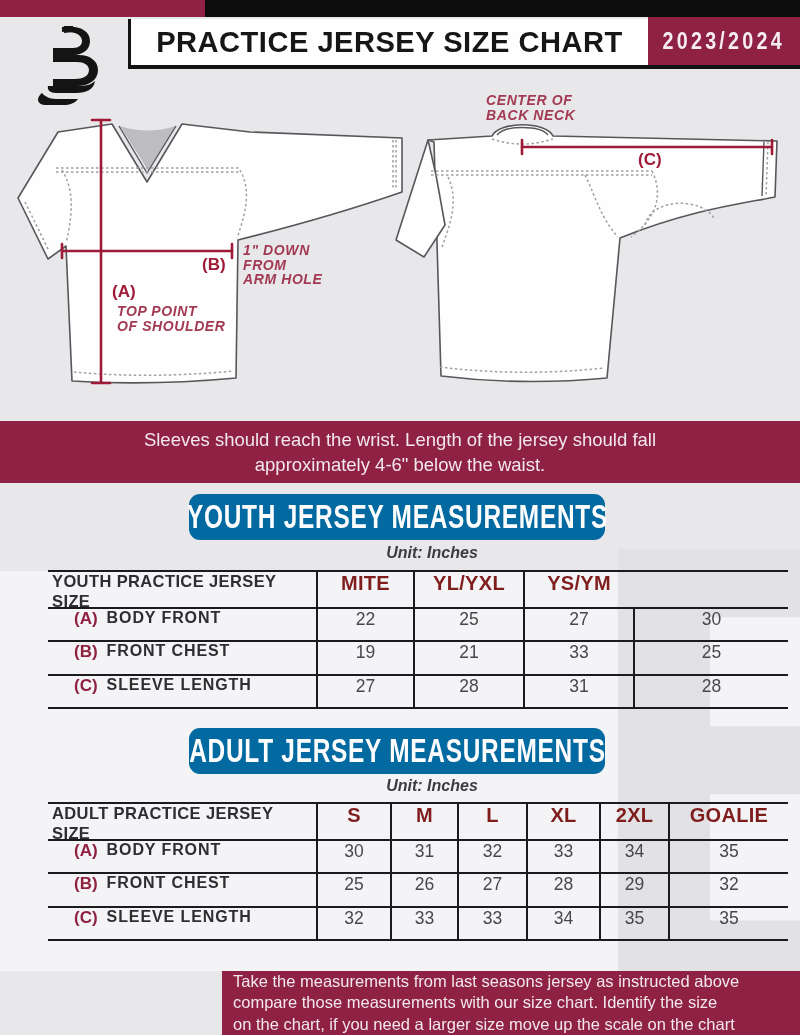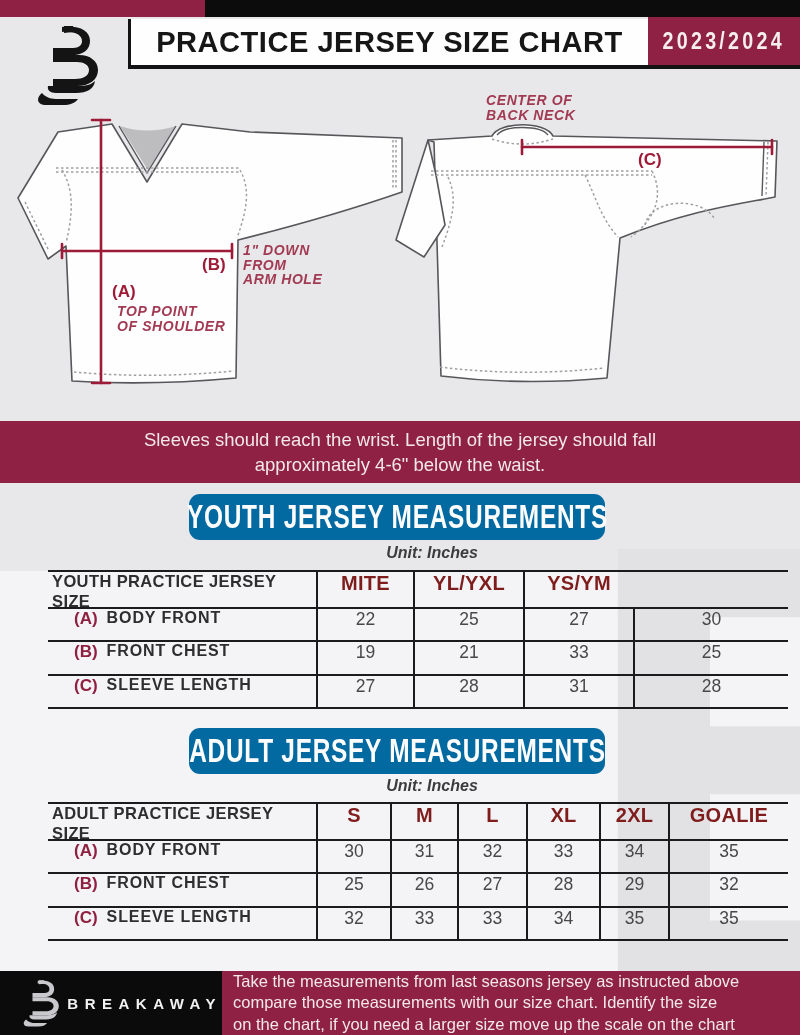--- a/index.html
+++ b/index.html
@@ -280,32 +280,20 @@
         <div class="cell-val">32</div>
         <div class="cell-val">33</div>
         <div class="cell-val">33</div>
         <div class="cell-val">34</div>
         <div class="cell-val">35</div>
         <div class="cell-val">35</div>
       </div>
     </div>
 
   <div class="footer">
-    <div class="black">
-      <svg width="46" height="48" viewBox="0 0 66 82" style="margin-left:20px;">
-        <g fill="#C9C9CD">
-          <path d="M30 2 h9 v6 l-9 1 z"></path>
-          <path d="M28 3 C44 1 56 6 56 17 c0 8-6 13-15 14 l-22 0 0-7 20 0 c6 0 9-3 9-7 0-6-7-10-20-9 z"></path>
-          <path d="M19 31 l26 0 c11 0 19 6 19 15 0 10-9 16-21 16 l-24 0 0-7 22 0 c8 0 14-3 14-9 0-5-5-8-12-8 l-24 0 z"></path>
-          <path d="M14 62 l30 0 c9 0 14-2 17-5 -1 8-8 12-19 12 l-20 0 c-6 0-9-3-8-7 z"></path>
-          <path d="M8 69 c4 5 10 6 16 6 l20 0 c-3 4-8 6-15 6 L12 81 C4 81 1 75 8 69 z"></path>
-        </g>
-      </svg>
-      <div class="brand">BREAKAWAY</div>
-    </div>
     <div class="maroon">
       <div class="note">Take the measurements from last seasons jersey as instructed above
 compare those measurements  with our size chart. Identify the size
 on the chart, if you need a larger size move up the scale on the chart</div>
     </div>
   </div>
 
 </div>
 
 </body></html>

